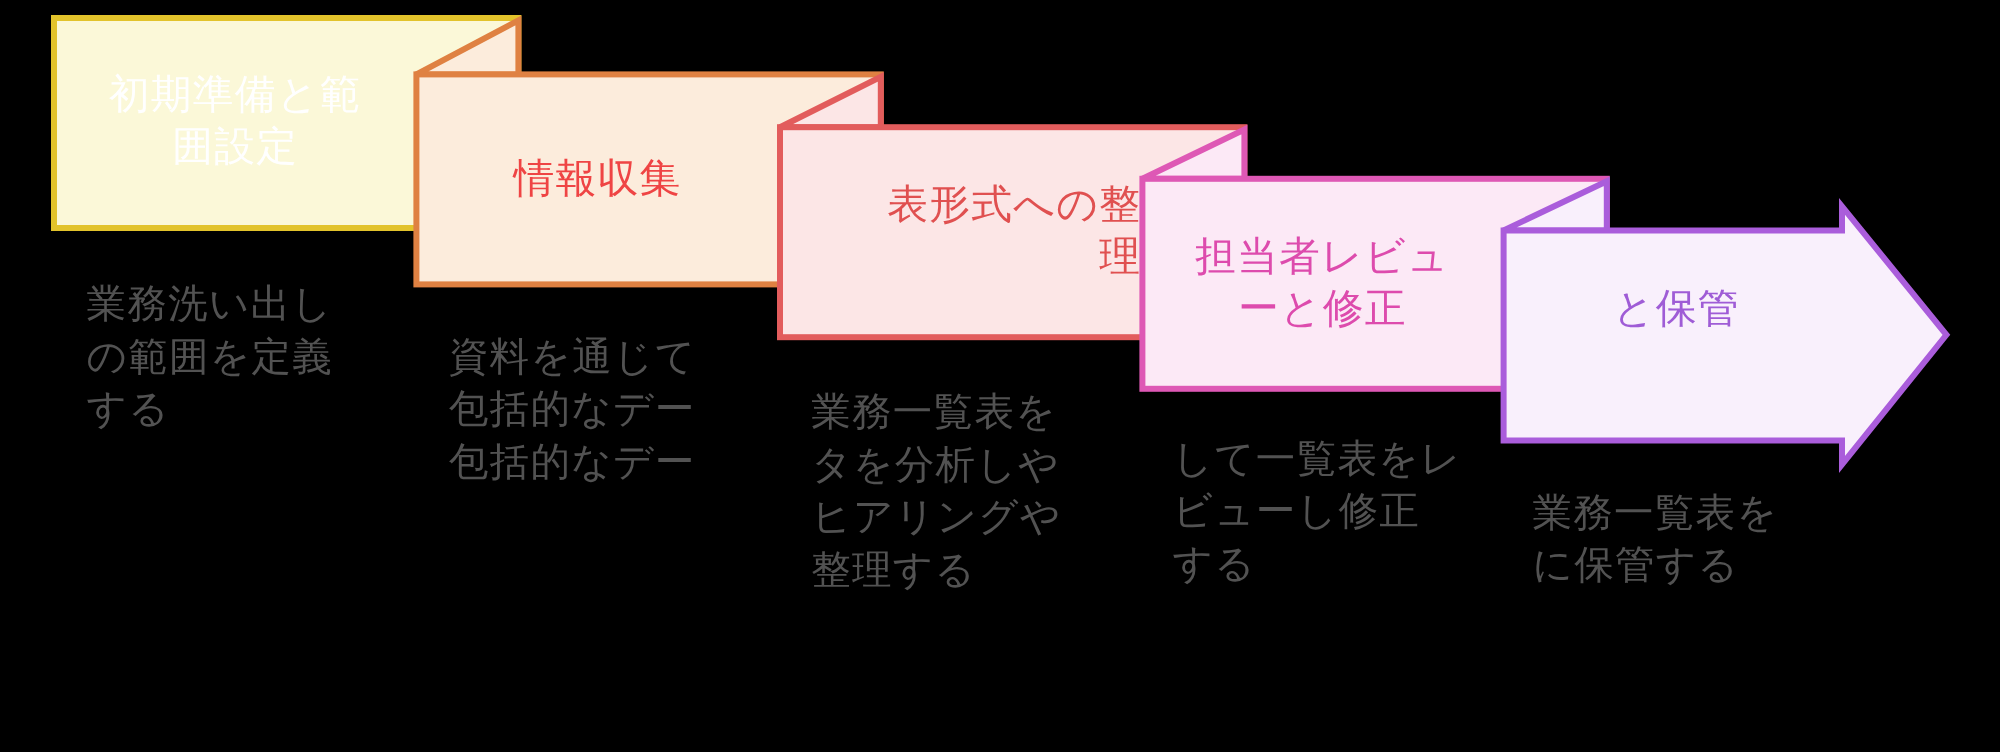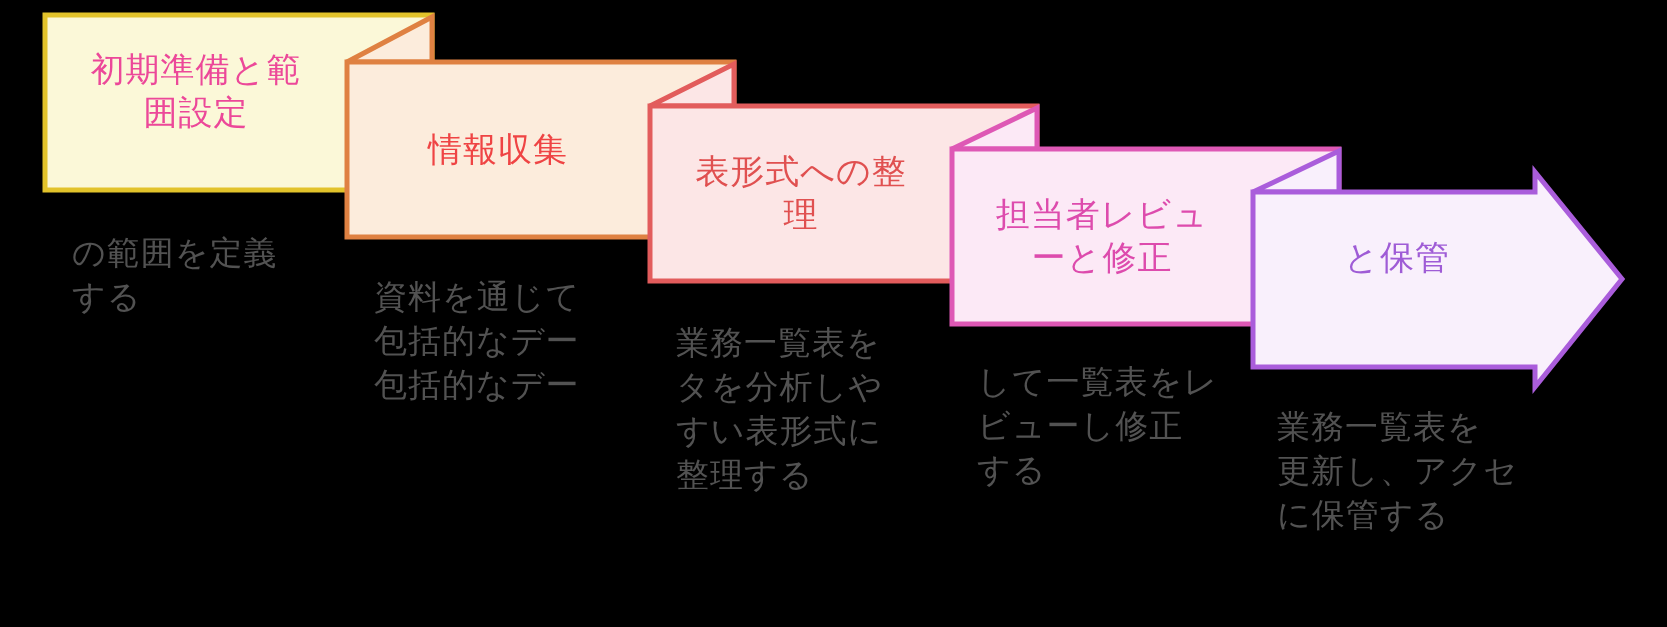--- a/index.html
+++ b/index.html
@@ -56,66 +56,66 @@
     <polygon points="734,64 734,106 650,106" stroke-width="5" stroke-linejoin="miter" fill="#fce6e6" stroke="#e25c5c"></polygon>
     <rect x="650" y="106" width="387" height="175" stroke-width="5" fill="#fce6e6" stroke="#e25c5c"></rect>
 
     <polygon points="1037,108 1037,149 952,149" stroke-width="5" stroke-linejoin="miter" fill="#fce9f6" stroke="#de58b5"></polygon>
     <rect x="952" y="149" width="387" height="175" stroke-width="5" fill="#fce9f6" stroke="#de58b5"></rect>
 
     <polygon points="1339,151 1339,192 1253,192" stroke-width="5" stroke-linejoin="miter" fill="#f9f0fc" stroke="#aa5ddb"></polygon>
     <polygon points="1253,192 1535,192 1535,172 1622,279 1535,387 1535,367 1253,367" stroke-width="5" stroke-linejoin="miter" fill="#f9f0fc" stroke="#aa5ddb"></polygon>
   </svg>
 
-  <div class="step-title" style="left: 46px; top: 48px; color: #ec4899; text-align: center;">
+  <div class="step-title" style="left: 46px; top: 58px; color: #ffffff; text-align: center;">
     <div>初期準備と範</div>
     <div>囲設定</div>
   </div>
 
   <div class="step-title" style="left: 348px; top: 128px; color: #ef4444;">
     <div>情報収集</div>
   </div>
 
-  <div class="step-title" style="left: 651px; top: 150px; color: rgb(224, 80, 80);">
+  <div class="step-title" style="left: 651px; top: 150px; color: rgb(224, 80, 80); text-align: right;">
     <div>表形式への整</div>
     <div>理</div>
   </div>
 
   <div class="step-title" style="left: 952px; top: 193px; color: rgb(221, 75, 173);">
     <div>担当者レビュ</div>
     <div>ーと修正</div>
   </div>
 
   <div class="step-title" style="left: 1247px; top: 236px; color: rgb(159, 92, 214);">
     <div>と保管</div>
   </div>
 
   <div class="step-desc" style="left:72px; top:231px;">
+    <div>業務洗い出し</div>
     <div>の範囲を定義</div>
     <div>する</div>
   </div>
 
   <div class="step-desc" style="left:374px; top:275px;">
     <div>資料を通じて</div>
     <div>包括的なデー</div>
     <div>包括的なデー</div>
   </div>
 
   <div class="step-desc" style="left:676px; top:321px;">
     <div>業務一覧表を</div>
     <div>タを分析しや</div>
-    <div>すい表形式に</div>
+    <div>ヒアリングや</div>
     <div>整理する</div>
   </div>
 
   <div class="step-desc" style="left:977px; top:360px;">
     <div>して一覧表をレ</div>
     <div>ビューし修正</div>
     <div>する</div>
   </div>
 
   <div class="step-desc" style="left:1277px; top:405px;">
     <div>業務一覧表を</div>
-    <div>更新し、アクセ</div>
     <div>に保管する</div>
   </div>
 
 </div>
 
 </body></html>

